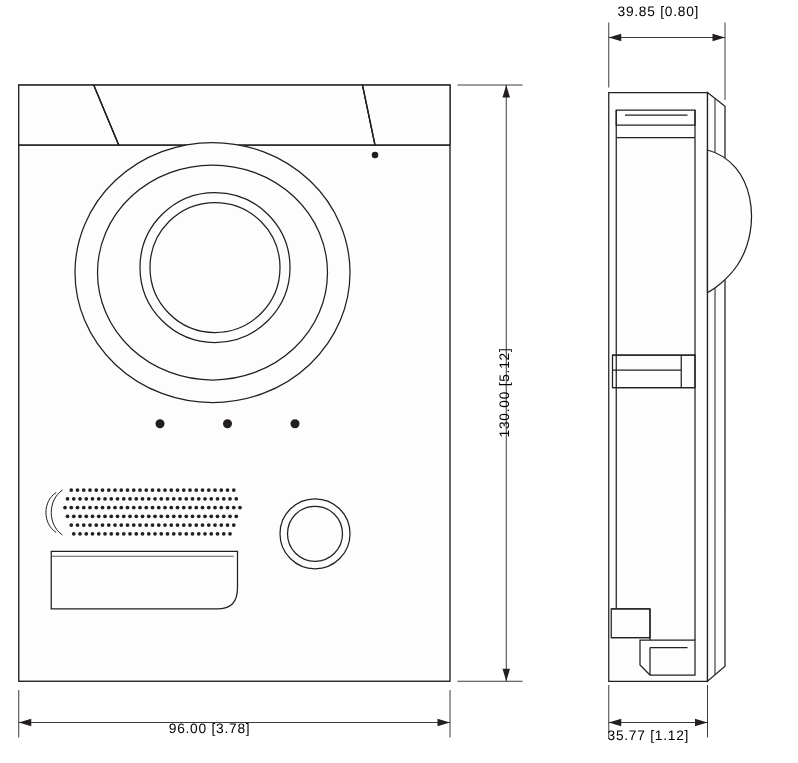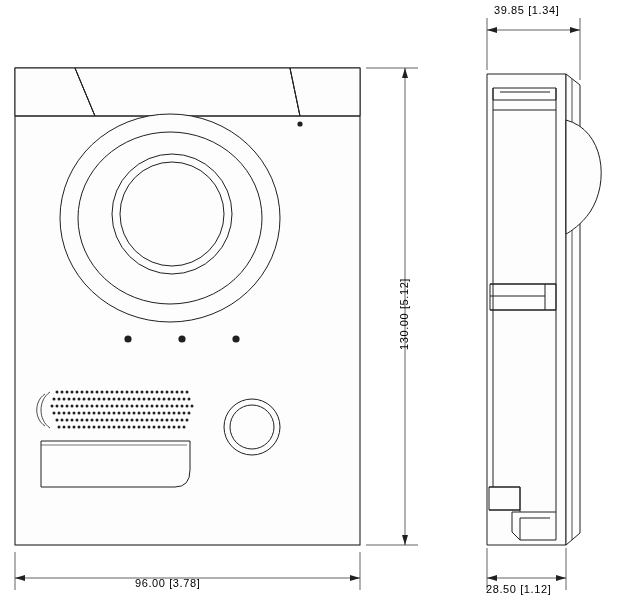--- a/index.html
+++ b/index.html
@@ -324,17 +324,17 @@
         <path d="M487 578 L497 575 L497 581 Z" fill="#231f20" stroke="none"></path>
         <path d="M566 578 L556 575 L556 581 Z" fill="#231f20" stroke="none"></path>
       </g>
     </g>
   </svg>
 
   <div class="dim-text" style="left:135px; top:577px;">96.00 [3.78]</div>
 
   <div class="dim-text dim-vert" style="left:398px; top:350px;">130.00 [5.12]</div>
 
-  <div class="dim-text" style="left:494px; top:4px;">39.85 [1.34]</div>
-
-  <div class="dim-text" style="left:486px; top:583px;">28.50 [1.12]</div>
+  <div class="dim-text" style="left:494px; top:4px;">39.85 [0.80]</div>
+
+  <div class="dim-text" style="left:486px; top:583px;">35.77 [1.12]</div>
 
 </div>
 
 </body></html>

